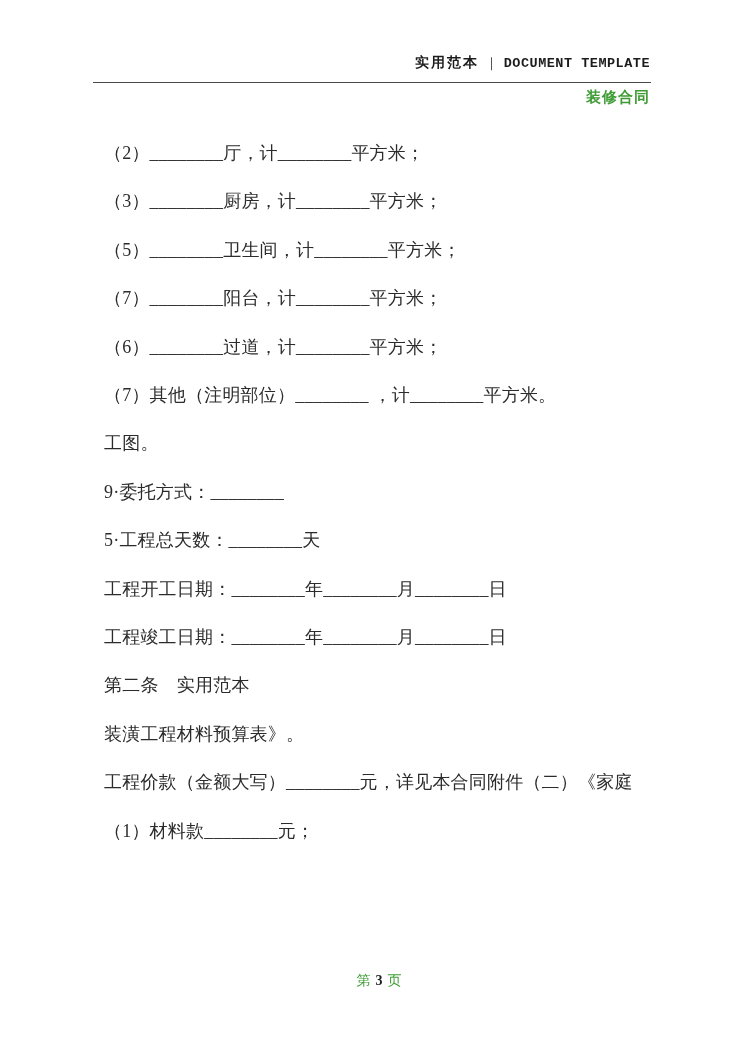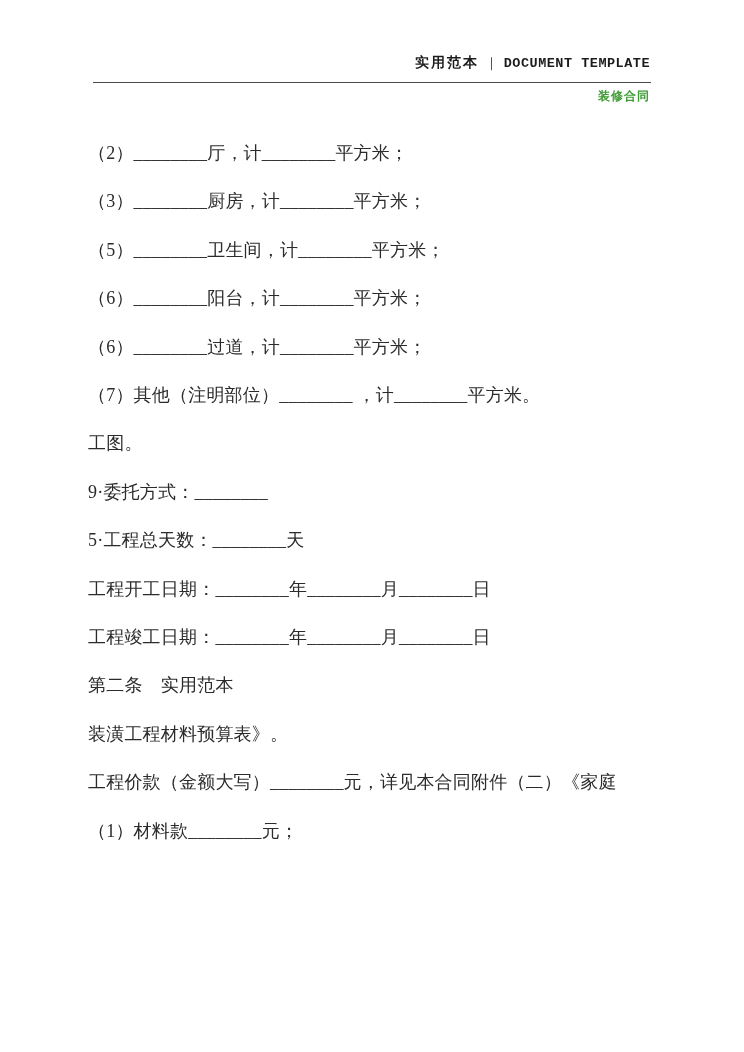--- a/index.html
+++ b/index.html
@@ -47,28 +47,28 @@
     right: 93px;
     border-top: 1px solid #4a4a4a;
     height: 0;
   }
   .doc-title {
     position: absolute;
     top: 88px;
     right: 94px;
     font-family: "Liberation Sans", "DejaVu Sans", sans-serif;
     font-weight: bold;
-    font-size: 12px;
+    font-size: 15px;
     letter-spacing: 1px;
     color: var(--accent, #3f9c35);
   }
   .body-text {
     position: absolute;
     top: 129px;
-    left: 88px;
+    left: 104px;
     right: 80px;
   }
   .doc-line {
     font-size: 18px;
     line-height: 48.4px;
     white-space: pre;
     letter-spacing: 0.2px;
   }
   .footer {
     position: absolute;
@@ -96,28 +96,31 @@
   </div>
 
   <div class="divider"></div>
 
   <div class="doc-title">装修合同</div>
 
   <div class="body-text">
       <div class="doc-line">（2）________厅，计________平方米；</div>
       <div class="doc-line">（3）________厨房，计________平方米；</div>
       <div class="doc-line">（5）________卫生间，计________平方米；</div>
-      <div class="doc-line">（6）________阳台，计________平方米；</div>
+      <div class="doc-line">（7）________阳台，计________平方米；</div>
       <div class="doc-line">（6）________过道，计________平方米；</div>
       <div class="doc-line">（7）其他（注明部位）________ ，计________平方米。</div>
       <div class="doc-line">工图。</div>
       <div class="doc-line">9·委托方式：________</div>
       <div class="doc-line">5·工程总天数：________天</div>
       <div class="doc-line">工程开工日期：________年________月________日</div>
       <div class="doc-line">工程竣工日期：________年________月________日</div>
       <div class="doc-line">第二条　实用范本</div>
       <div class="doc-line">装潢工程材料预算表》。</div>
       <div class="doc-line">工程价款（金额大写）________元，详见本合同附件（二）《家庭</div>
       <div class="doc-line">（1）材料款________元；</div>
     </div>
 
+  <div class="footer">
+    <span class="green">第</span><span class="num">3</span><span class="green">页</span>
+  </div>
 
 </div>
 
 </body></html>

